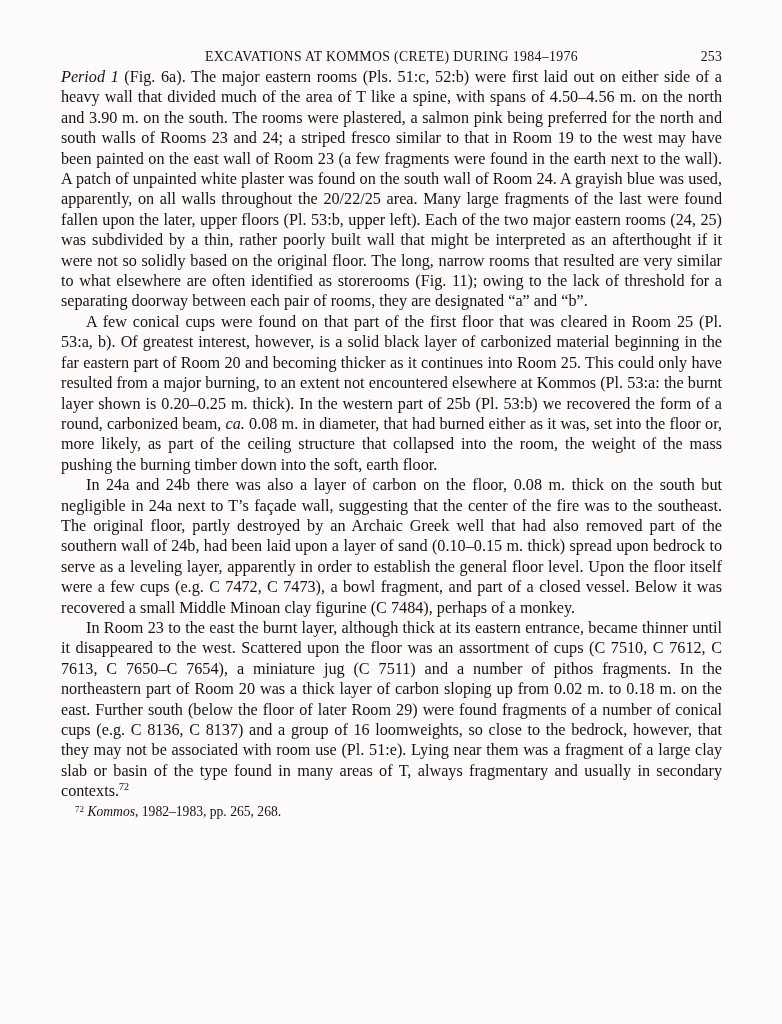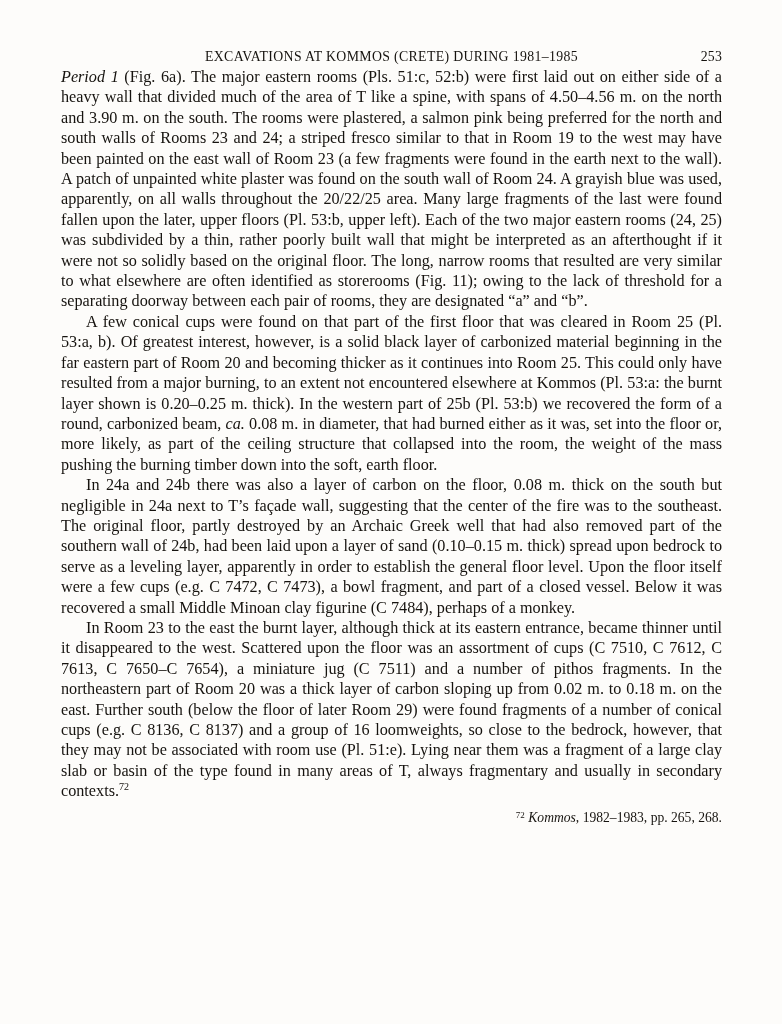--- a/index.html
+++ b/index.html
@@ -40,35 +40,35 @@
   }
   .body-text p { margin: 0; }
   .body-text p.indent { text-indent: 25px; }
   i { font-style: italic; }
   sup.note-ref {
     font-size: 10px;
     line-height: 0;
     vertical-align: 6px;
   }
   .footnote {
-    margin-top: 7px;
+    margin-top: 1px;
     font-size: 13.6px;
     line-height: 17px;
-    text-align: right;
+    text-align: left;
     text-indent: 14px;
   }
   .footnote sup.note-ref { vertical-align: 4px; font-size: 9px; }
 </style>
 </head>
 <body>
 
 <div class="page">
 
   <div class="running-header">
-    <span class="head-title">EXCAVATIONS AT KOMMOS (CRETE) DURING 1981–1985</span>
+    <span class="head-title">EXCAVATIONS AT KOMMOS (CRETE) DURING 1984–1976</span>
     <span class="page-num">253</span>
   </div>
 
   <div class="body-text" id="body-text">
       <p><i>Period 1</i><span> (Fig. 6a). The major eastern rooms (Pls. 51:c, 52:b) were first laid out on either side of a heavy wall that divided much of the area of T like a spine, with spans of 4.50–4.56 m. on the north and 3.90 m. on the south. The rooms were plastered, a salmon pink being preferred for the north and south walls of Rooms 23 and 24; a striped fresco similar to that in Room 19 to the west may have been painted on the east wall of Room 23 (a few fragments were found in the earth next to the wall). A patch of unpainted white plaster was found on the south wall of Room 24. A grayish blue was used, apparently, on all walls throughout the 20/22/25 area. Many large fragments of the last were found fallen upon the later, upper floors (Pl. 53:b, upper left). Each of the two major eastern rooms (24, 25) was subdivided by a thin, rather poorly built wall that might be interpreted as an afterthought if it were not so solidly based on the original floor. The long, narrow rooms that resulted are very similar to what elsewhere are often identified as storerooms (Fig. 11); owing to the lack of threshold for a separating doorway between each pair of rooms, they are designated “a” and “b”.</span></p>
       <p class="indent"><span>A few conical cups were found on that part of the first floor that was cleared in Room 25 (Pl. 53:a, b). Of greatest interest, however, is a solid black layer of carbonized material beginning in the far eastern part of Room 20 and becoming thicker as it continues into Room 25. This could only have resulted from a major burning, to an extent not encountered elsewhere at Kommos (Pl. 53:a: the burnt layer shown is 0.20–0.25 m. thick). In the western part of 25b (Pl. 53:b) we recovered the form of a round, carbonized beam, </span><i>ca.</i><span> 0.08 m. in diameter, that had burned either as it was, set into the floor or, more likely, as part of the ceiling structure that collapsed into the room, the weight of the mass pushing the burning timber down into the soft, earth floor.</span></p>
       <p class="indent"><span>In 24a and 24b there was also a layer of carbon on the floor, 0.08 m. thick on the south but negligible in 24a next to T’s façade wall, suggesting that the center of the fire was to the southeast. The original floor, partly destroyed by an Archaic Greek well that had also removed part of the southern wall of 24b, had been laid upon a layer of sand (0.10–0.15 m. thick) spread upon bedrock to serve as a leveling layer, apparently in order to establish the general floor level. Upon the floor itself were a few cups (e.g. C 7472, C 7473), a bowl fragment, and part of a closed vessel. Below it was recovered a small Middle Minoan clay figurine (C 7484), perhaps of a monkey.</span></p>
       <p class="indent"><span>In Room 23 to the east the burnt layer, although thick at its eastern entrance, became thinner until it disappeared to the west. Scattered upon the floor was an assortment of cups (C 7510, C 7612, C 7613, C 7650–C 7654), a miniature jug (C 7511) and a number of pithos fragments. In the northeastern part of Room 20 was a thick layer of carbon sloping up from 0.02 m. to 0.18 m. on the east. Further south (below the floor of later Room 29) were found fragments of a number of conical cups (e.g. C 8136, C 8137) and a group of 16 loomweights, so close to the bedrock, however, that they may not be associated with room use (Pl. 51:e). Lying near them was a fragment of a large clay slab or basin of the type found in many areas of T, always fragmentary and usually in secondary contexts.</span><sup class="note-ref">72</sup></p>
     </div>
 

